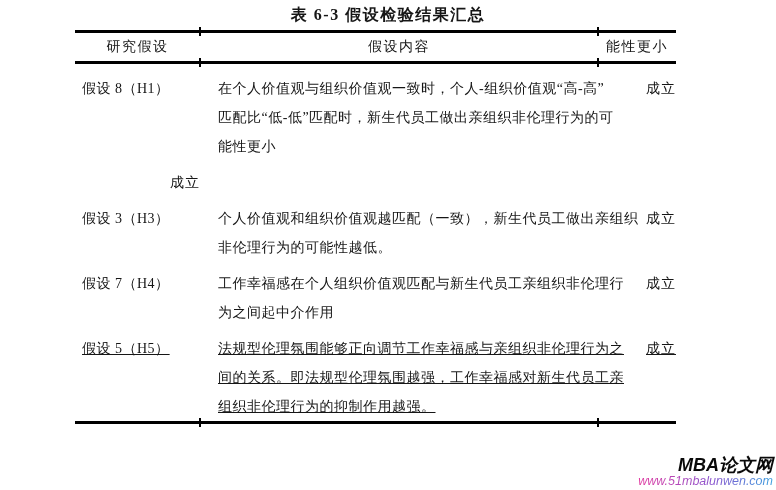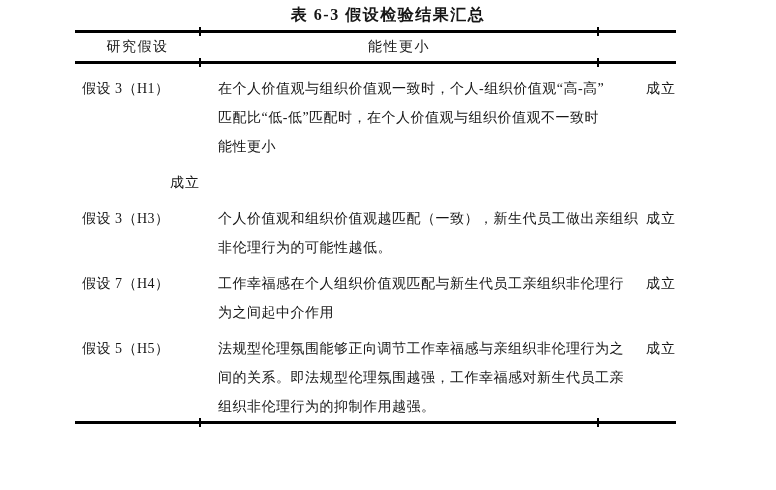--- a/index.html
+++ b/index.html
@@ -16,21 +16,21 @@
   .table-wrap { position:absolute; left:75px; top:30px; width:601px; }
   .rule { position:relative; height:3px; background:#000; }
   .tick { position:absolute; width:2px; height:9px; top:-3px; background:#000; }
   .tick-a { left:124px; }
   .tick-b { left:522px; }
   .grid { display:grid; grid-template-columns:125px 398px 78px; }
   .header-row { height:28px; align-items:center; font-size:14px; }
   .header-cell { text-align:center; letter-spacing:1.5px; }
   .tbody { padding-top:10px; }
   .trow { font-size:14px; line-height:29px; margin-bottom:7px; }
-  .trow:last-child { margin-bottom:0; }
+  .trow:last-child { margin-bottom:0;text-decoration:underline; }
   .cell-label { padding-left:7px; letter-spacing:0.5px; white-space:pre; }
   .cell-content { padding-left:18px; letter-spacing:0.5px; white-space:pre; }
   .cell-result { text-align:right; letter-spacing:1px; }
   .watermark {
     position:absolute; right:3px; bottom:1px; text-align:right;
     font-family:"Liberation Sans","DejaVu Sans",sans-serif; font-style:italic;
   }
   .wm-brand { font-size:18px; font-weight:bold; color:#0a0a0a; line-height:1.15; }
   .wm-url {
     font-size:12.5px; line-height:1.1;
@@ -47,34 +47,35 @@
 
   <div class="table-wrap">
 
     <div class="rule">
       <span class="tick tick-a"></span>
       <span class="tick tick-b"></span>
     </div>
 
     <div class="grid header-row">
       <div class="header-cell">研究假设</div>
+      <div class="header-cell">假设内容</div>
       <div class="header-cell">能性更小</div>
     </div>
 
     <div class="rule">
       <span class="tick tick-a"></span>
       <span class="tick tick-b"></span>
     </div>
 
     <div class="tbody">
 
       <div class="grid trow">
-        <div class="cell-label">假设 3（H1）</div>
+        <div class="cell-label">假设 8（H1）</div>
         <div class="cell-content">在个人价值观与组织价值观一致时，个人-组织价值观“高-高”
-匹配比“低-低”匹配时，在个人价值观与组织价值观不一致时
+匹配比“低-低”匹配时，新生代员工做出亲组织非伦理行为的可
 能性更小</div>
         <div class="cell-result">成立</div>
       </div>
 
       <div class="grid trow">
         <div class="cell-result">成立</div>
       </div>
 
       <div class="grid trow">
         <div class="cell-label">假设 3（H3）</div>
@@ -100,14 +101,18 @@
 
     </div>
 
     <div class="rule">
       <span class="tick tick-a"></span>
       <span class="tick tick-b"></span>
     </div>
 
   </div>
 
+  <div class="watermark">
+    <div class="wm-brand">MBA论文网</div>
+    <div class="wm-url">www.51mbalunwen.com</div>
+  </div>
 
 </div>
 
 </body></html>

